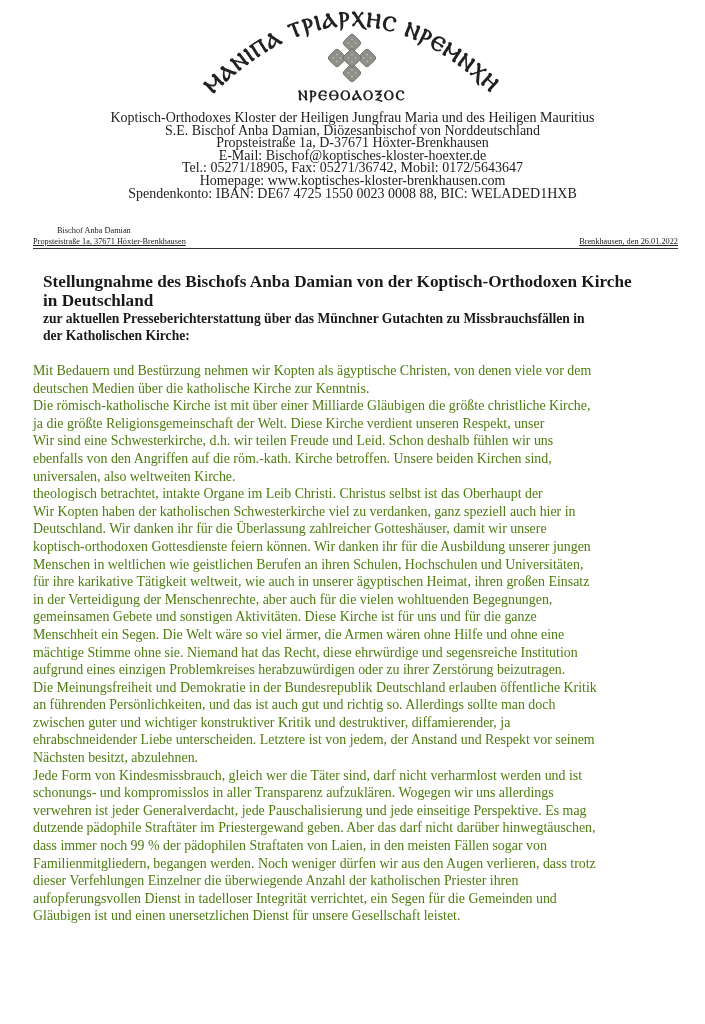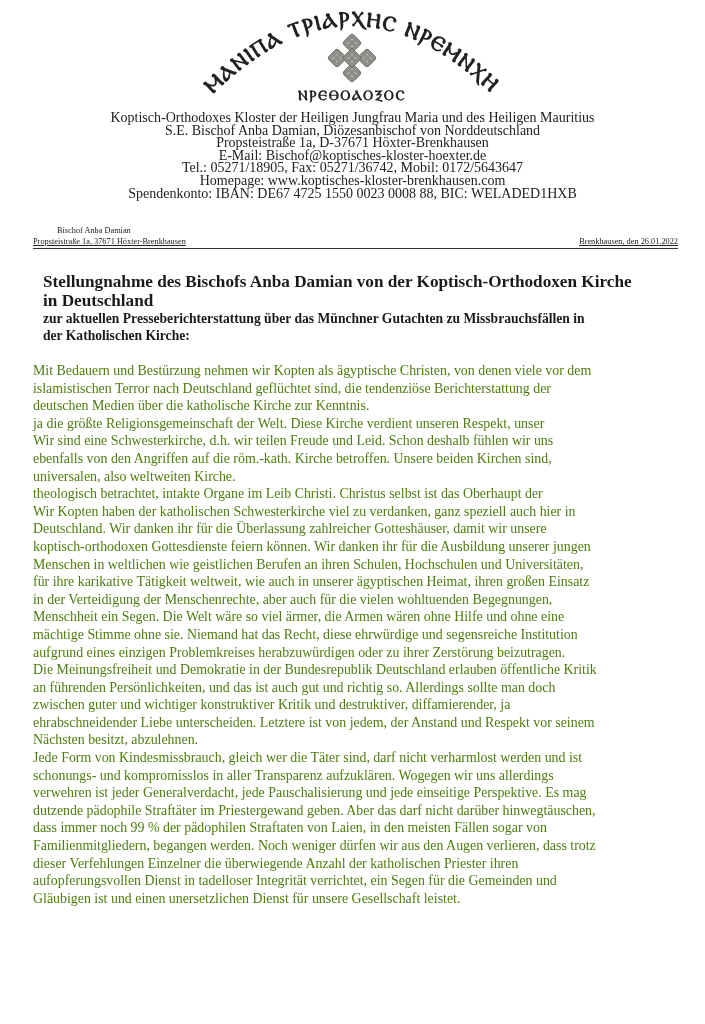--- a/index.html
+++ b/index.html
@@ -145,33 +145,34 @@
     <div>in Deutschland</div>
   </div>
   <div class="title-sub">
     <div>zur aktuellen Presseberichterstattung über das Münchner Gutachten zu Missbrauchsfällen in</div>
     <div>der Katholischen Kirche:</div>
   </div>
 </div>
 
 <div class="body-text" id="body-text">
     <div class="line">Mit Bedauern und Bestürzung nehmen wir Kopten als ägyptische Christen, von denen viele vor dem</div>
-    <div class="line">islamistischen Terror nach Deutschland geflüchtet sind, die tendenziöse Berichterstattung der</div>
     <div class="line">deutschen Medien über die katholische Kirche zur Kenntnis.</div>
+    <div class="line">Die römisch-katholische Kirche ist mit über einer Milliarde Gläubigen die größte christliche Kirche,</div>
     <div class="line">ja die größte Religionsgemeinschaft der Welt. Diese Kirche verdient unseren Respekt, unser</div>
     <div class="line">Wir sind eine Schwesterkirche, d.h. wir teilen Freude und Leid. Schon deshalb fühlen wir uns</div>
     <div class="line">ebenfalls von den Angriffen auf die röm.-kath. Kirche betroffen. Unsere beiden Kirchen sind,</div>
     <div class="line">universalen, also weltweiten Kirche.</div>
     <div class="line">theologisch betrachtet, intakte Organe im Leib Christi. Christus selbst ist das Oberhaupt der</div>
     <div class="line">Wir Kopten haben der katholischen Schwesterkirche viel zu verdanken, ganz speziell auch hier in</div>
     <div class="line">Deutschland. Wir danken ihr für die Überlassung zahlreicher Gotteshäuser, damit wir unsere</div>
     <div class="line">koptisch-orthodoxen Gottesdienste feiern können. Wir danken ihr für die Ausbildung unserer jungen</div>
     <div class="line">Menschen in weltlichen wie geistlichen Berufen an ihren Schulen, Hochschulen und Universitäten,</div>
     <div class="line">für ihre karikative Tätigkeit weltweit, wie auch in unserer ägyptischen Heimat, ihren großen Einsatz</div>
     <div class="line">in der Verteidigung der Menschenrechte, aber auch für die vielen wohltuenden Begegnungen,</div>
+    <div class="line">gemeinsamen Gebete und sonstigen Aktivitäten. Diese Kirche ist für uns und für die ganze</div>
     <div class="line">Menschheit ein Segen. Die Welt wäre so viel ärmer, die Armen wären ohne Hilfe und ohne eine</div>
     <div class="line">mächtige Stimme ohne sie. Niemand hat das Recht, diese ehrwürdige und segensreiche Institution</div>
     <div class="line">aufgrund eines einzigen Problemkreises herabzuwürdigen oder zu ihrer Zerstörung beizutragen.</div>
     <div class="line">Die Meinungsfreiheit und Demokratie in der Bundesrepublik Deutschland erlauben öffentliche Kritik</div>
     <div class="line">an führenden Persönlichkeiten, und das ist auch gut und richtig so. Allerdings sollte man doch</div>
     <div class="line">zwischen guter und wichtiger konstruktiver Kritik und destruktiver, diffamierender, ja</div>
     <div class="line">ehrabschneidender Liebe unterscheiden. Letztere ist von jedem, der Anstand und Respekt vor seinem</div>
     <div class="line">Nächsten besitzt, abzulehnen.</div>
     <div class="line">Jede Form von Kindesmissbrauch, gleich wer die Täter sind, darf nicht verharmlost werden und ist</div>
     <div class="line">schonungs- und kompromisslos in aller Transparenz aufzuklären. Wogegen wir uns allerdings</div>

